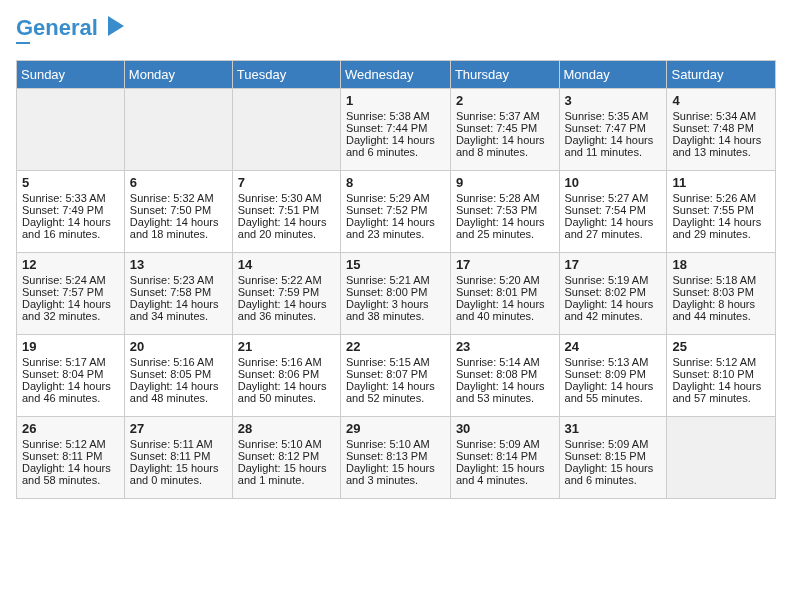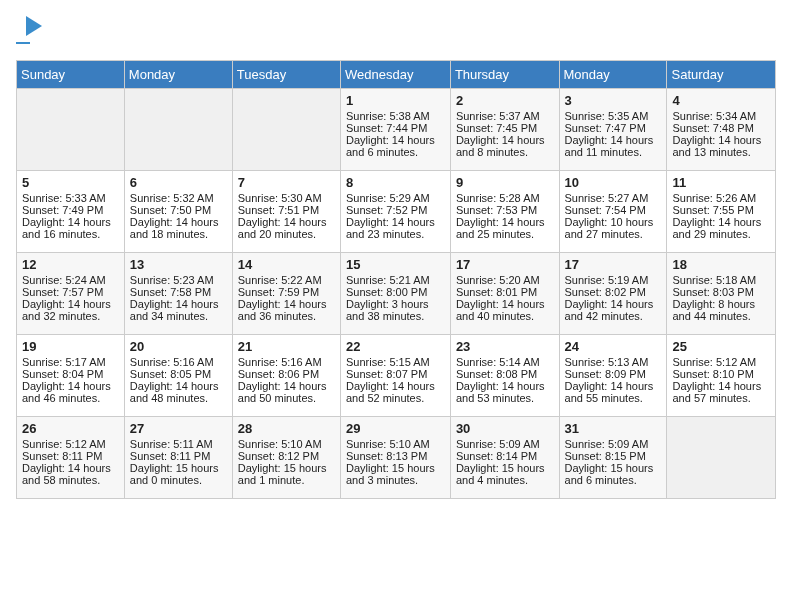--- a/index.html
+++ b/index.html
@@ -83,20 +83,23 @@
     .empty { background: #f0f0f0 !important; }
   </style>
 </head>
 <body>
 
 <div class="header">
   <div class="logo">
     <div class="logo-wrapper">
       <div>
         <div style="display:flex;align-items:center;">
+          <span class="logo-text">
+            <span>General</span>
+          </span>
           <svg width="28" height="28" viewBox="0 0 28 28" style="margin-left:2px;margin-top:-4px;">
             <polygon points="8,4 24,14 8,24" fill="#3a8dcc"></polygon>
           </svg>
         </div>
         <div style="display:flex;align-items:center;margin-top:-4px;">
           <svg width="14" height="14" viewBox="0 0 14 14" style="margin-right:2px;">
             <line x1="0" y1="7" x2="14" y2="7" stroke="#3a8dcc" stroke-width="2"></line>
           </svg>
           <span class="logo-text" style="color:#3a8dcc;font-size:20px;"></span>
         </div>
@@ -130,21 +133,21 @@
         <td><span class="day-number">2</span><span>Sunrise: 5:37 AM</span><br><span>Sunset: 7:45 PM</span><br><span>Daylight: 14 hours and 8 minutes.</span></td>
         <td><span class="day-number">3</span><span>Sunrise: 5:35 AM</span><br><span>Sunset: 7:47 PM</span><br><span>Daylight: 14 hours and 11 minutes.</span></td>
         <td><span class="day-number">4</span><span>Sunrise: 5:34 AM</span><br><span>Sunset: 7:48 PM</span><br><span>Daylight: 14 hours and 13 minutes.</span></td>
       </tr>
       <tr>
         <td><span class="day-number">5</span><span>Sunrise: 5:33 AM</span><br><span>Sunset: 7:49 PM</span><br><span>Daylight: 14 hours and 16 minutes.</span></td>
         <td><span class="day-number">6</span><span>Sunrise: 5:32 AM</span><br><span>Sunset: 7:50 PM</span><br><span>Daylight: 14 hours and 18 minutes.</span></td>
         <td><span class="day-number">7</span><span>Sunrise: 5:30 AM</span><br><span>Sunset: 7:51 PM</span><br><span>Daylight: 14 hours and 20 minutes.</span></td>
         <td><span class="day-number">8</span><span>Sunrise: 5:29 AM</span><br><span>Sunset: 7:52 PM</span><br><span>Daylight: 14 hours and 23 minutes.</span></td>
         <td><span class="day-number">9</span><span>Sunrise: 5:28 AM</span><br><span>Sunset: 7:53 PM</span><br><span>Daylight: 14 hours and 25 minutes.</span></td>
-        <td><span class="day-number">10</span><span>Sunrise: 5:27 AM</span><br><span>Sunset: 7:54 PM</span><br><span>Daylight: 10 hours and 27 minutes.</span></td>
+        <td><span class="day-number">10</span><span>Sunrise: 5:27 AM</span><br><span>Sunset: 7:54 PM</span><br><span>Daylight: 14 hours and 27 minutes.</span></td>
         <td><span class="day-number">11</span><span>Sunrise: 5:26 AM</span><br><span>Sunset: 7:55 PM</span><br><span>Daylight: 14 hours and 29 minutes.</span></td>
       </tr>
       <tr>
         <td><span class="day-number">12</span><span>Sunrise: 5:24 AM</span><br><span>Sunset: 7:57 PM</span><br><span>Daylight: 14 hours and 32 minutes.</span></td>
         <td><span class="day-number">13</span><span>Sunrise: 5:23 AM</span><br><span>Sunset: 7:58 PM</span><br><span>Daylight: 14 hours and 34 minutes.</span></td>
         <td><span class="day-number">14</span><span>Sunrise: 5:22 AM</span><br><span>Sunset: 7:59 PM</span><br><span>Daylight: 14 hours and 36 minutes.</span></td>
         <td><span class="day-number">15</span><span>Sunrise: 5:21 AM</span><br><span>Sunset: 8:00 PM</span><br><span>Daylight: 3 hours and 38 minutes.</span></td>
         <td><span class="day-number">17</span><span>Sunrise: 5:20 AM</span><br><span>Sunset: 8:01 PM</span><br><span>Daylight: 14 hours and 40 minutes.</span></td>
         <td><span class="day-number">17</span><span>Sunrise: 5:19 AM</span><br><span>Sunset: 8:02 PM</span><br><span>Daylight: 14 hours and 42 minutes.</span></td>
         <td><span class="day-number">18</span><span>Sunrise: 5:18 AM</span><br><span>Sunset: 8:03 PM</span><br><span>Daylight: 8 hours and 44 minutes.</span></td>

